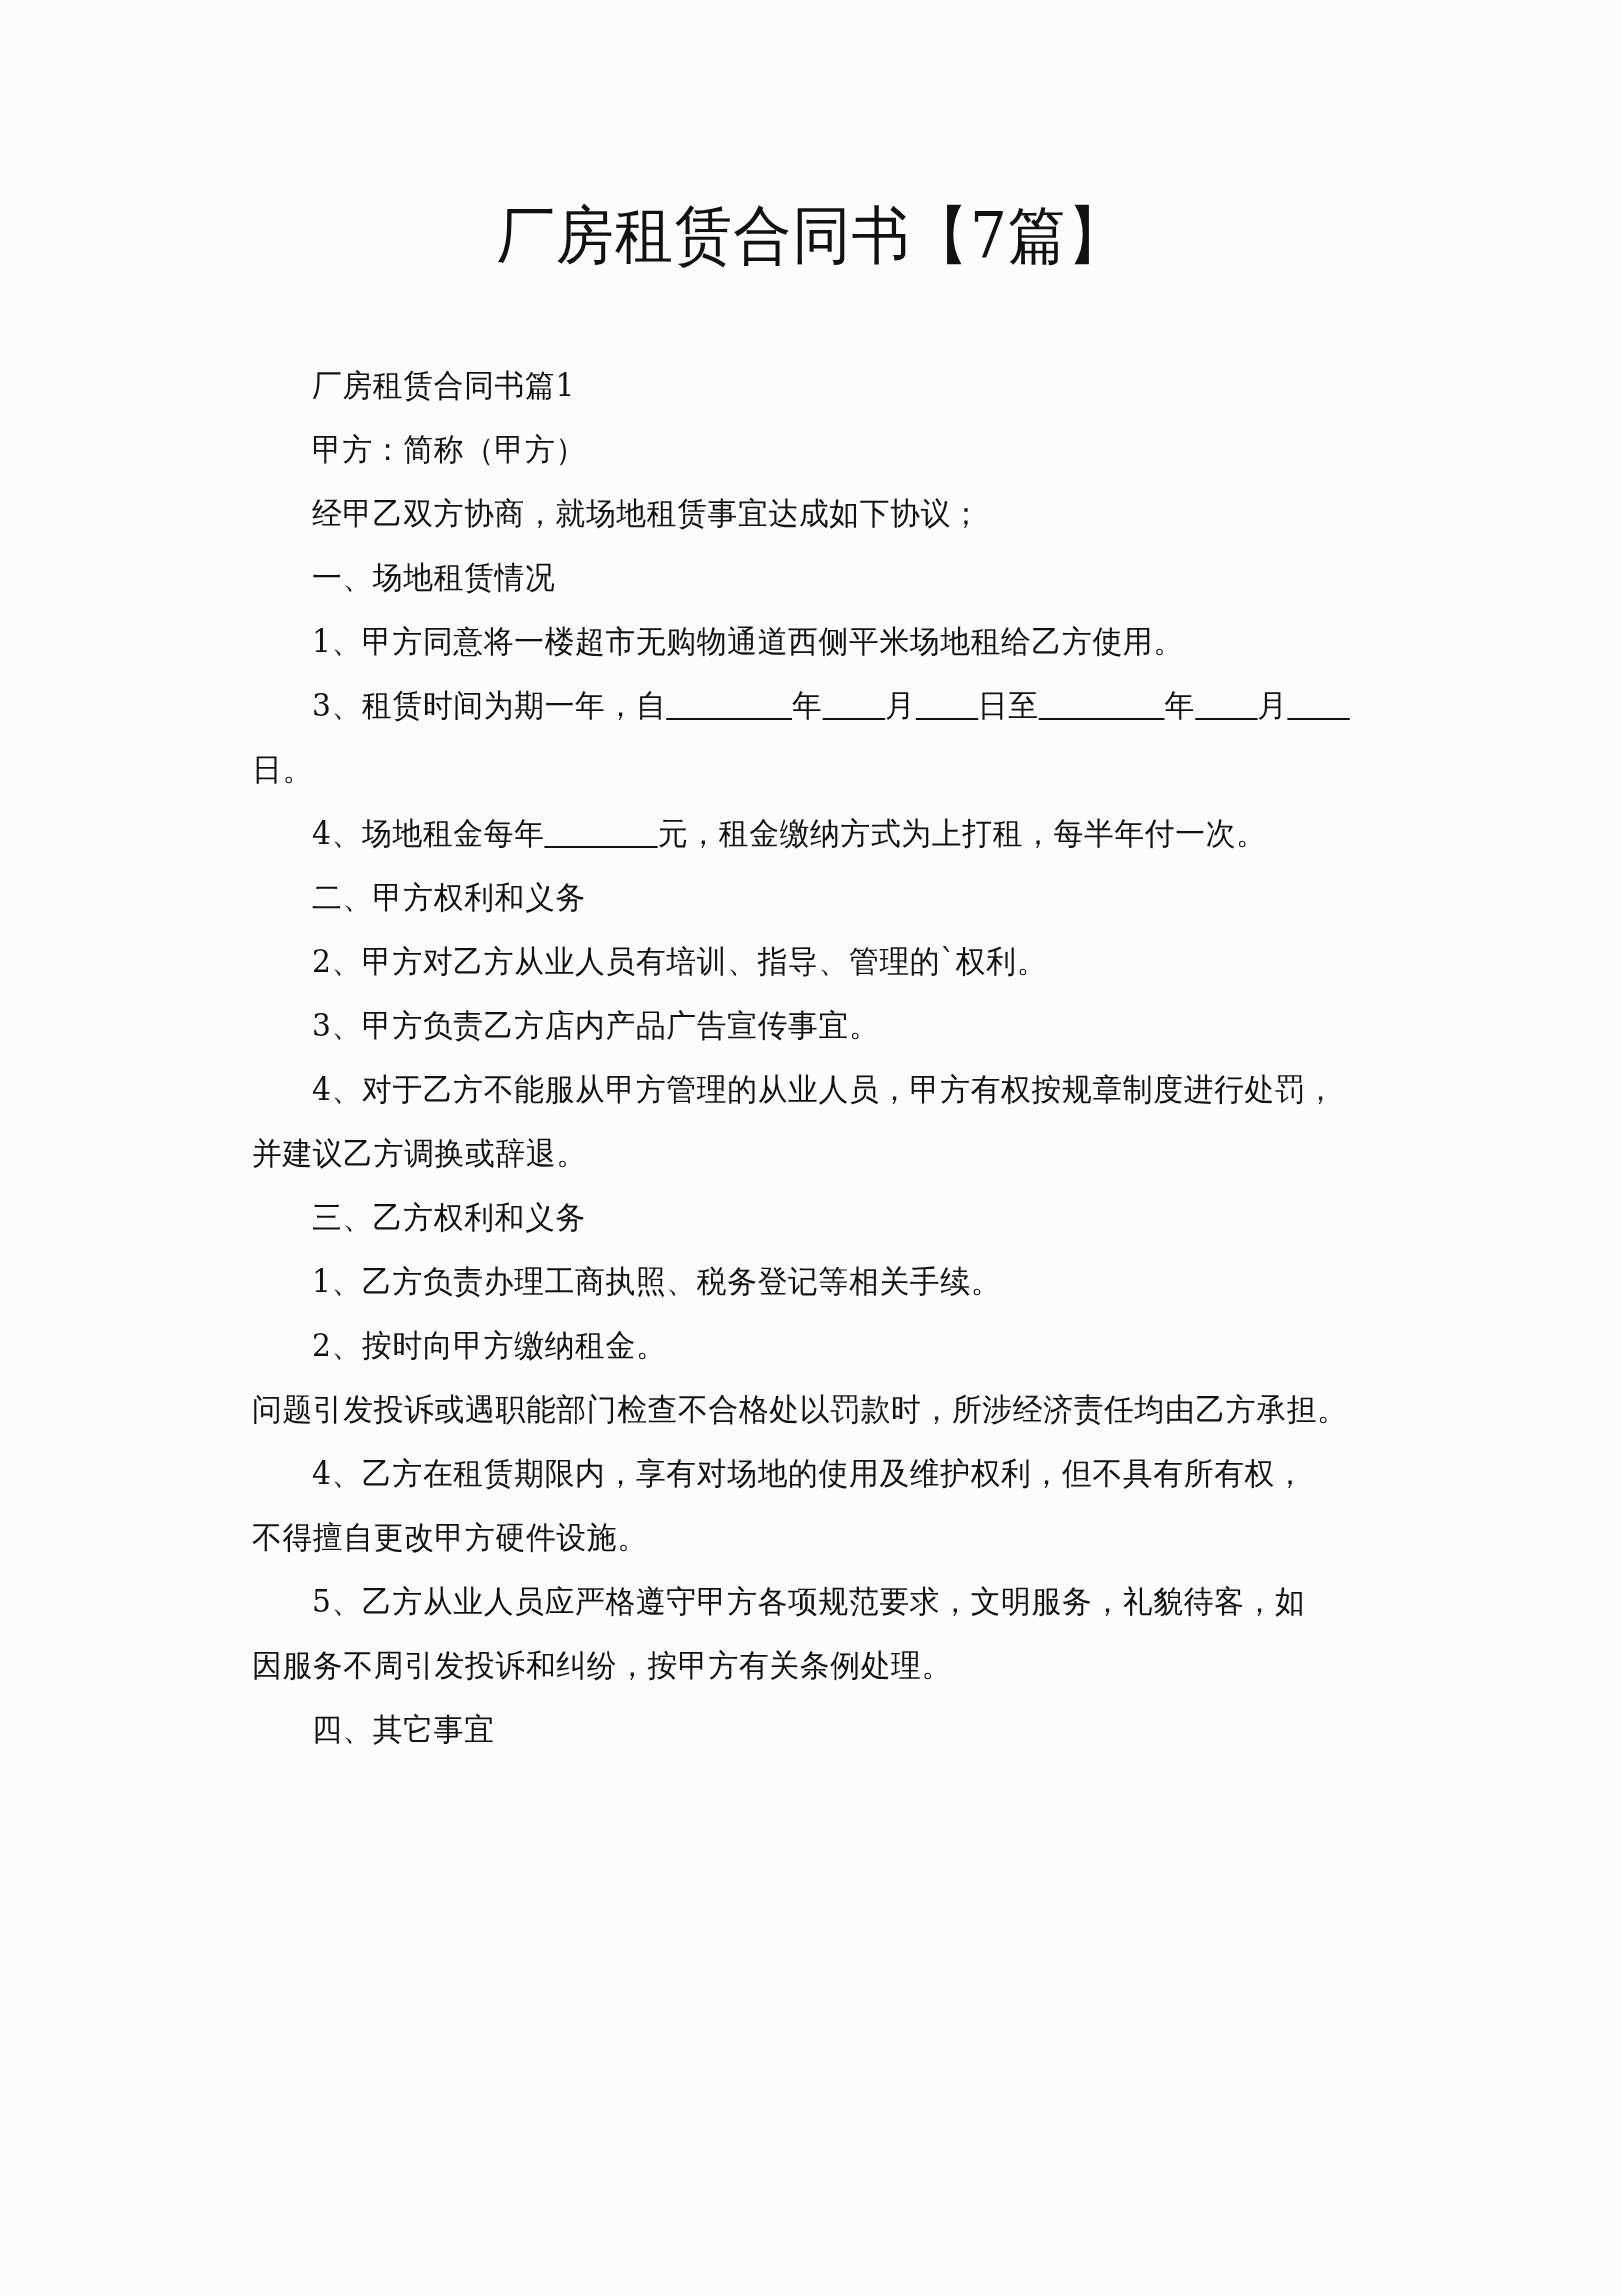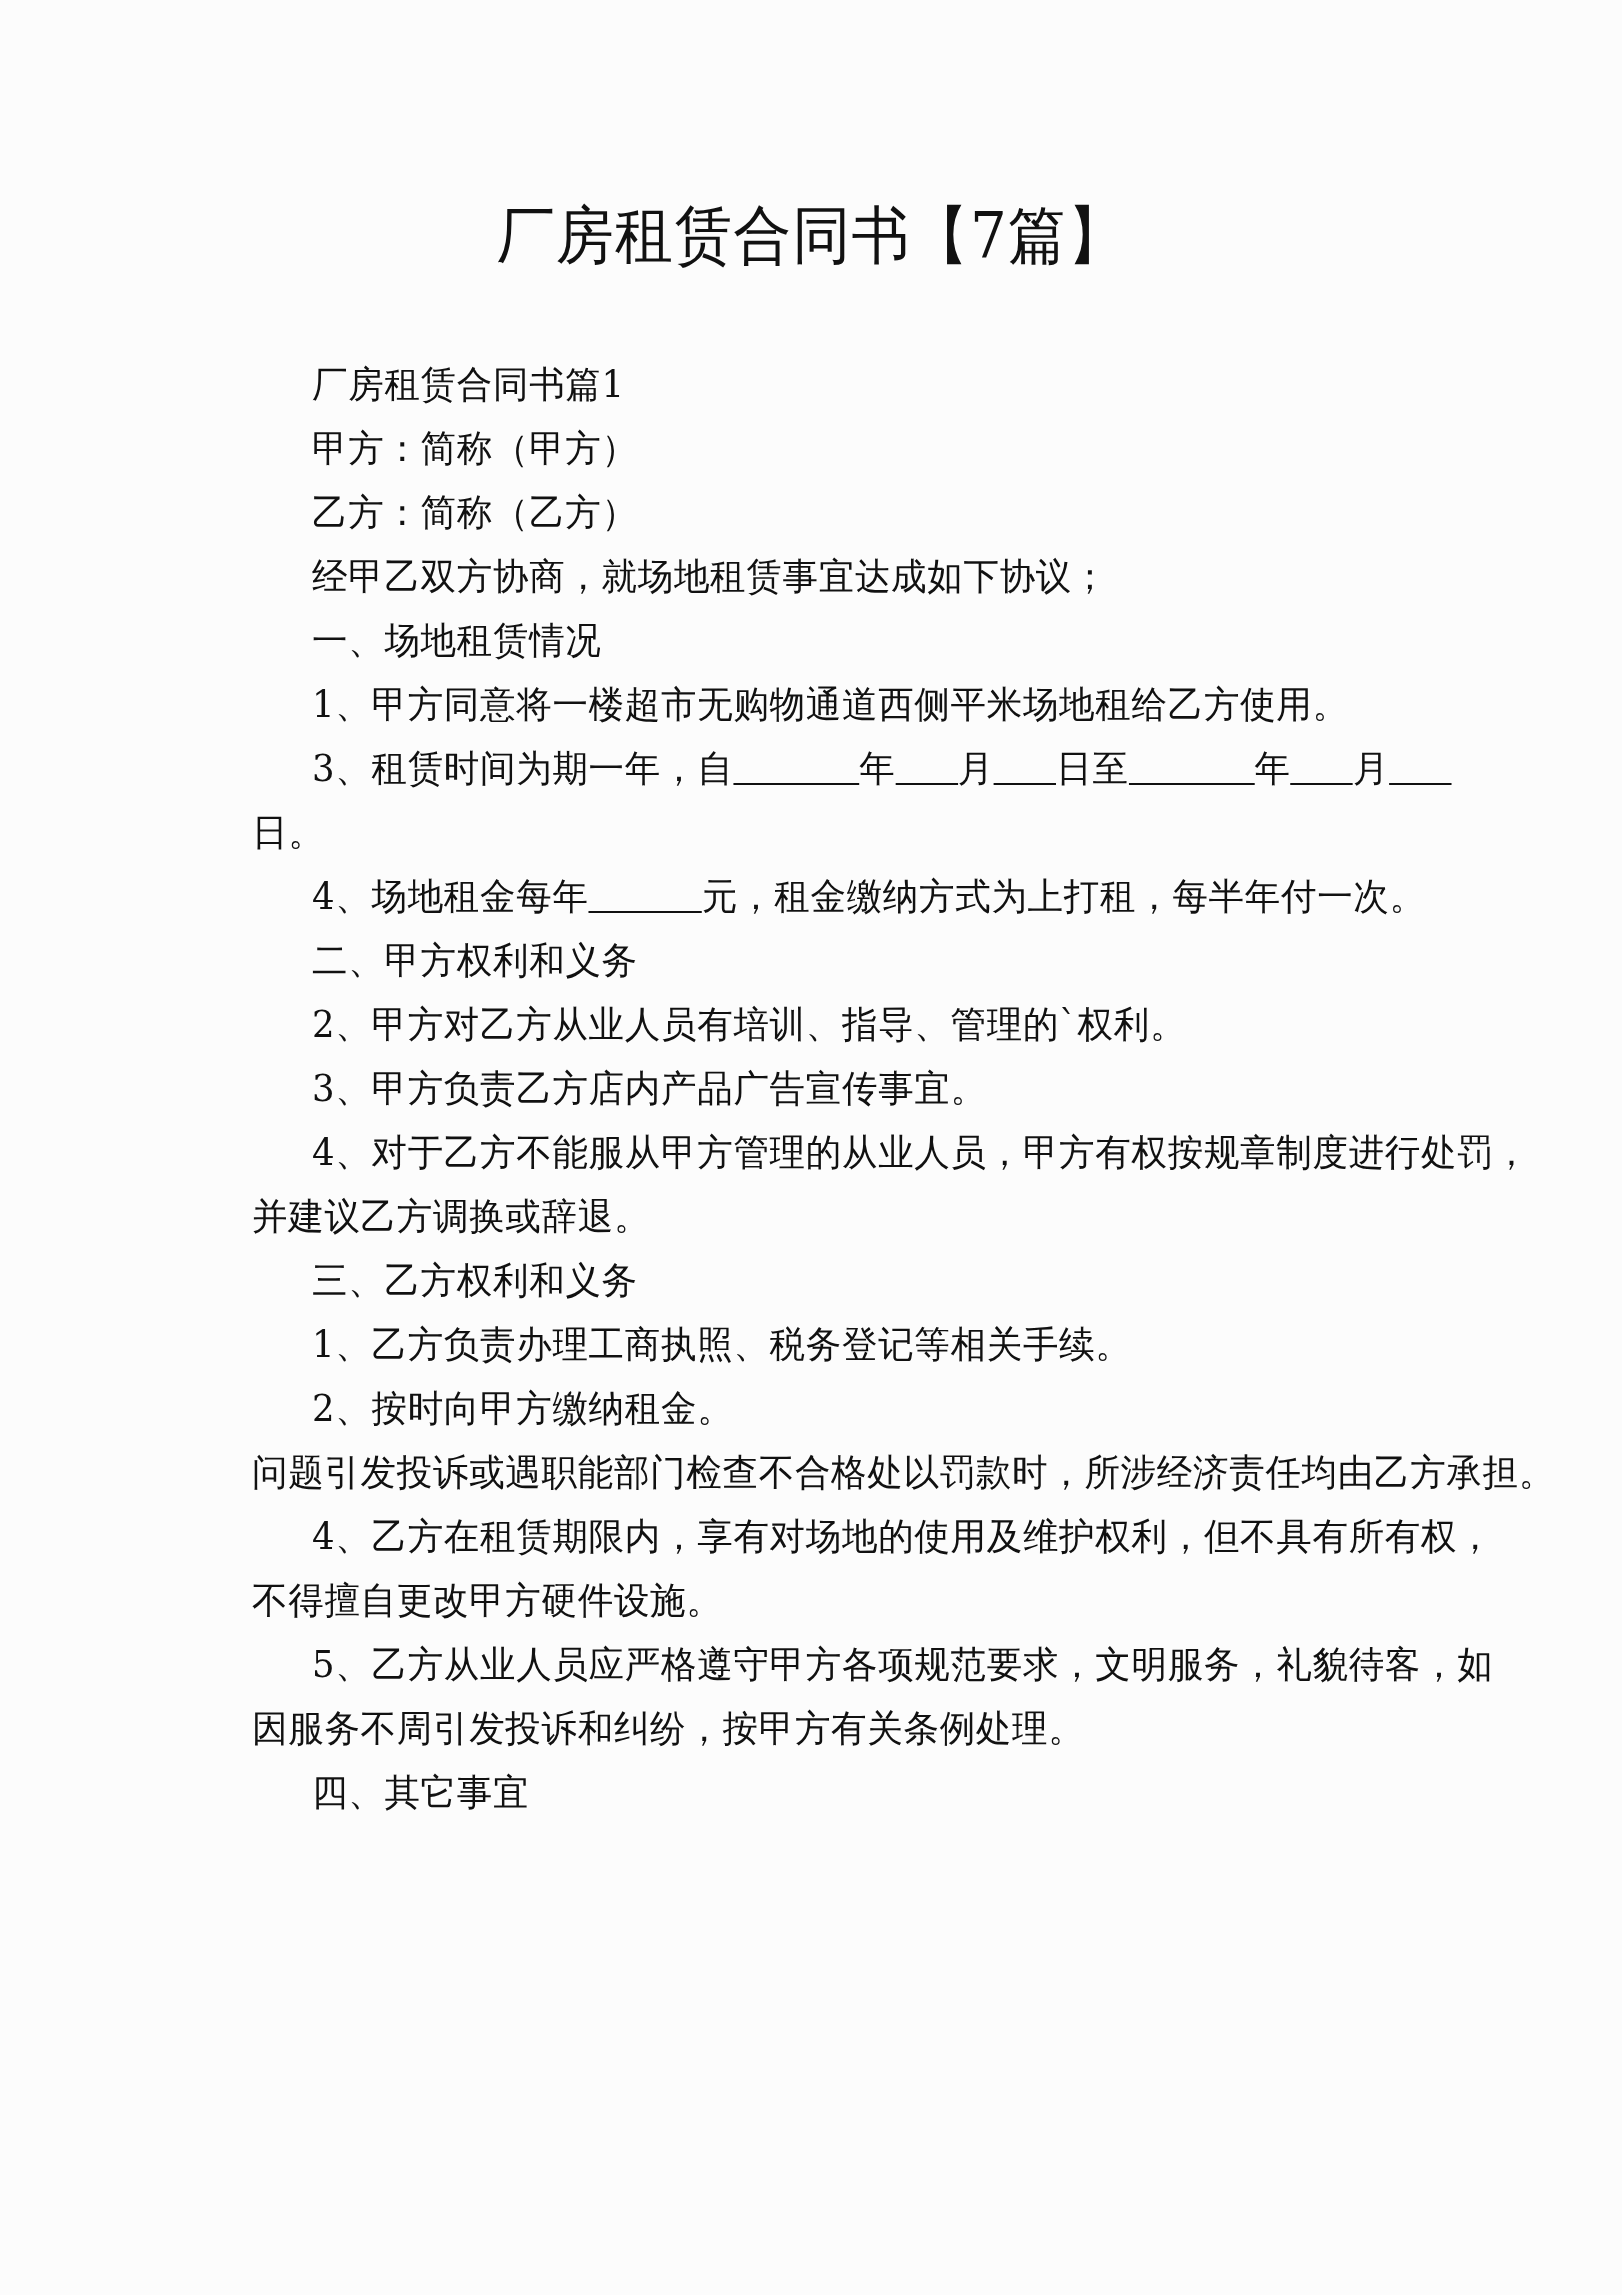--- a/index.html
+++ b/index.html
@@ -39,21 +39,21 @@
     .body {
       position: absolute;
       left: 252px;
       top: 353px;
       width: 1139px;
     }
     .line {
       position: relative;
       height: 64px;
       line-height: 64px;
-      font-size: 37px;
+      font-size: 31px;
       white-space: nowrap;
       letter-spacing: 0.7px;
     }
     .line .txt {
       display: inline-block;
       transform: scaleX(0.96);
       transform-origin: left center;
     }
     .indent { padding-left: 60px; }
     .blank {
@@ -67,21 +67,20 @@
 <body>
 
 <div class="page">
 
   <div class="title">厂房租赁合同书【7篇】</div>
 
   <div class="body">
 
     <div class="line indent"><span class="txt">厂房租赁合同书篇1</span></div>
     <div class="line indent"><span class="txt">甲方：简称（甲方）</span></div>
-    <div class="line indent"><span class="txt">乙方：简称（乙方）</span></div>
     <div class="line indent"><span class="txt">经甲乙双方协商，就场地租赁事宜达成如下协议；</span></div>
 
     <div class="line indent"><span class="txt">一、场地租赁情况</span></div>
     <div class="line indent"><span class="txt">1、甲方同意将一楼超市无购物通道西侧平米场地租给乙方使用。</span></div>
     <div class="line indent"><span class="txt"><span>3、租赁时间为期一年，自</span><span class="blank" style="width:131px"></span><span>年</span><span class="blank" style="width:65px"></span><span>月</span><span class="blank" style="width:65px"></span><span>日至</span><span class="blank" style="width:131px"></span><span>年</span><span class="blank" style="width:65px"></span><span>月</span><span class="blank" style="width:65px"></span></span></div>
     <div class="line"><span class="txt">日。</span></div>
     <div class="line indent"><span class="txt"><span>4、场地租金每年</span><span class="blank" style="width:118px"></span><span>元，租金缴纳方式为上打租，每半年付一次。</span></span></div>
 
     <div class="line indent"><span class="txt">二、甲方权利和义务</span></div>
     <div class="line indent"><span class="txt">2、甲方对乙方从业人员有培训、指导、管理的`权利。</span></div>

